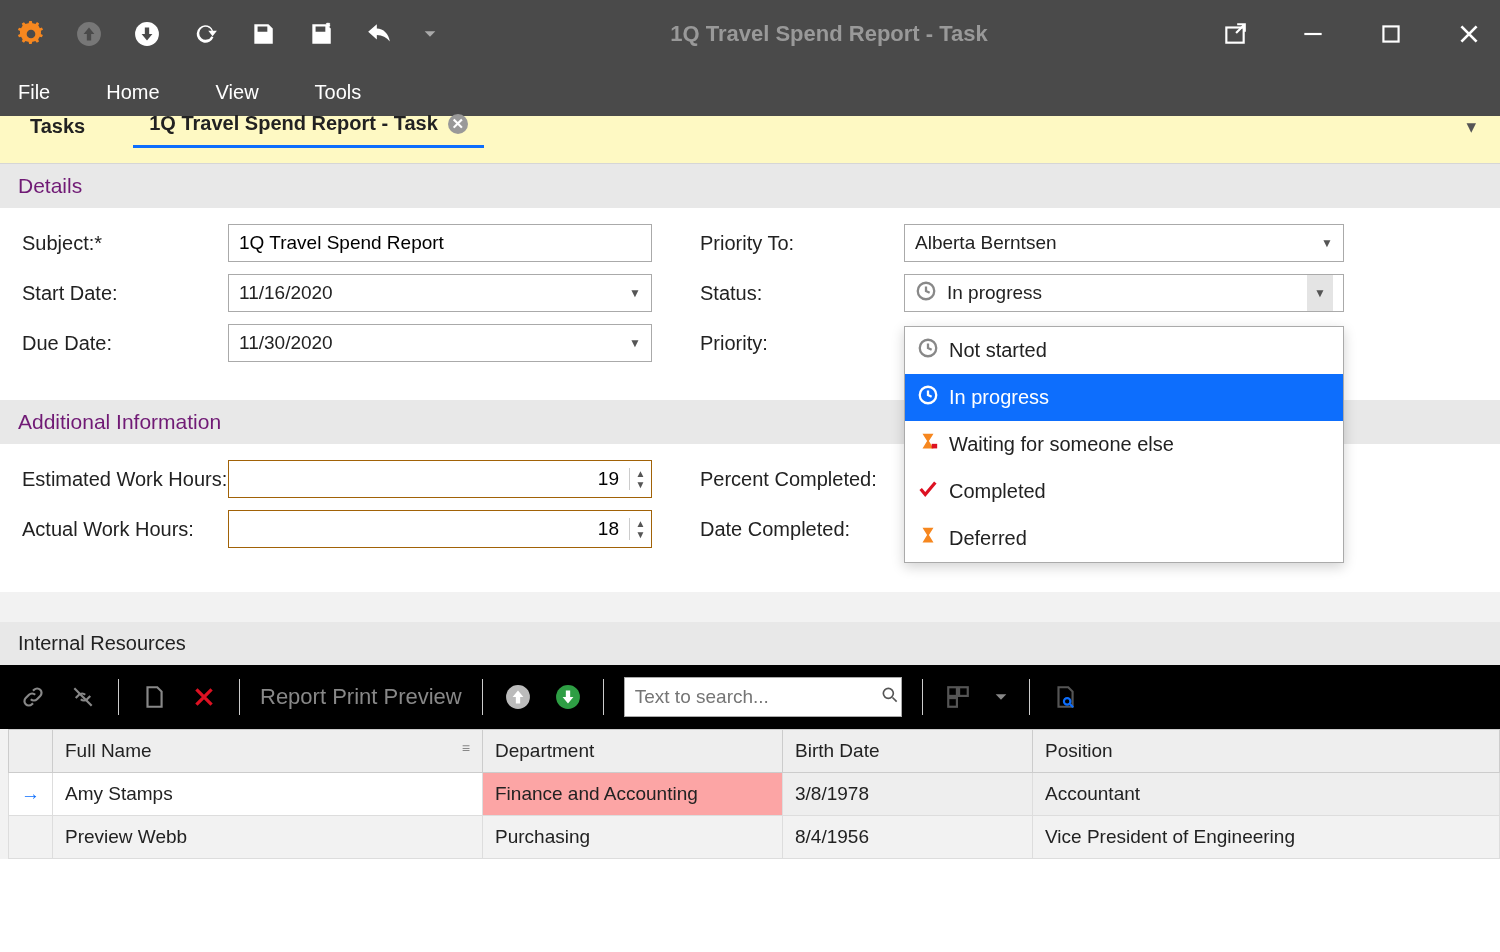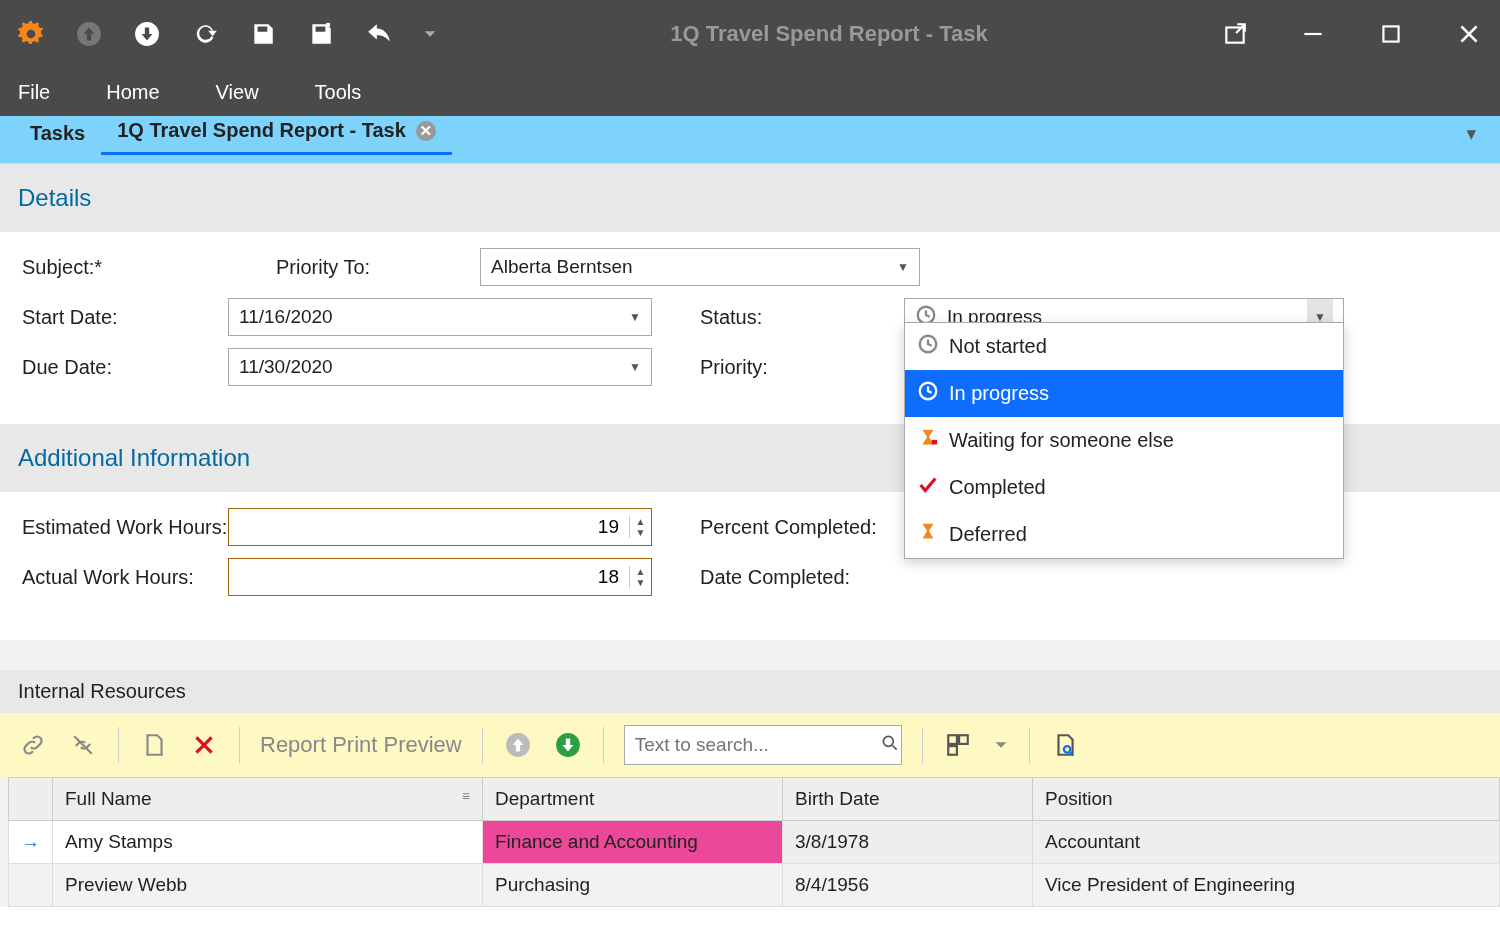--- a/index.html
+++ b/index.html
@@ -15,29 +15,29 @@
 .gear svg { fill: #f6871f; }
 .circ-up svg circle { fill: #777; } .circ-up svg path { fill: #4a4a4a; }
 .circ-down svg circle { fill: #fff; } .circ-down svg path { fill: #4a4a4a; }
 .white svg { fill: #fff; }
 
 
 .menubar { background: #4a4a4a; height: 48px; display: flex; align-items: center; padding: 0 18px; gap: 56px; color: #fff; font-size: 20px; }
 .menubar span { cursor: default; }
 
 
-.tabsrow { height: 48px; border-bottom: 1px solid #d6d6d6; display: flex; align-items: flex-end; padding: 8px 14px; background: #7dd3fc; }
+.tabsrow { height: 48px; border-bottom: 1px solid #d6d6d6; display: flex; align-items: flex-end; padding: 15px 14px; background: #fef9c3; gap: 32px; }
 .tab { padding: 10px 16px; font-size: 20px; color: #222; display: flex; align-items: center; gap: 10px; }
 .tab.bold { font-weight: 700; }
 .tab.active { font-weight: 700; border-bottom: 3px solid #0d6efd; }
 .tab-close { width: 20px; height: 20px; border-radius: 50%; background: #999; color: #fff; display: inline-flex; align-items: center; justify-content: center; font-size: 15px; }
 .tabsrow .chev { margin-left: auto; padding: 10px; color: #555; }
 
 
-.sect-head { background: #e8e8e8; padding: 20px 18px; font-size: 24px; color: #0369a1; }
+.sect-head { background: #e8e8e8; padding: 10px 18px; font-size: 21px; color: #701a75; }
 
 
 .form { background: #fff; padding: 16px 22px 26px 22px; }
 .form-row { display: flex; align-items: center; margin-bottom: 12px; }
 .form-row .lab { width: 206px; font-size: 20px; }
 .form-row .fld { width: 424px; }
 .form-row .gap { width: 48px; }
 .form-row .lab2 { width: 204px; font-size: 20px; }
 .form-row .fld2 { flex: 1; max-width: 440px; position: relative; }
 input.txt, .combo { width: 100%; height: 38px; border: 1px solid #aaa; padding: 0 10px; font-size: 19px; background: #fff; }
@@ -46,28 +46,28 @@
 .spin { display: flex; align-items: center; border: 1px solid #a16207; height: 38px; }
 .spin input { flex: 1; border: none; text-align: right; padding: 0 10px; font-size: 19px; outline: none; }
 .spin .spbtns { width: 22px; display: flex; flex-direction: column; border-left: 1px solid #ccc; }
 .spin .spbtns span { flex: 1; display: flex; align-items: center; justify-content: center; font-size: 10px; color: #555; }
 
 
 .status-combo { display: flex; align-items: center; gap: 10px; }
 .status-combo .dd-wrap { margin-left: auto; background: #e4e4e4; width: 26px; height: 36px; display: flex; align-items: center; justify-content: center; }
 
 
-.dropdown { position: absolute; top: 24px; left: 0; right: 0; background: #fff; border: 1px solid #aaa; z-index: 50; box-shadow: 0 4px 12px rgba(0,0,0,0.18); }
+.dropdown { position: absolute; top: 52px; left: 0; right: 0; background: #fff; border: 1px solid #aaa; z-index: 50; box-shadow: 0 4px 12px rgba(0,0,0,0.18); }
 .dropdown .opt { display: flex; align-items: center; gap: 10px; padding: 10px 12px; font-size: 20px; }
 .dropdown .opt.selected { background: #0d6efd; color: #fff; }
 
 
 .res { background: #f2f2f2; padding-top: 30px; margin-top: 6px; }
 .res .res-head { background: #e8e8e8; padding: 10px 18px; font-size: 20px; }
-.toolbar2 { display: flex; align-items: center; gap: 20px; padding: 12px 18px; background: #fef9c3; }
+.toolbar2 { display: flex; align-items: center; gap: 20px; padding: 12px 18px; background: #000000; }
 .tbsep { width: 1px; height: 36px; background: #ccc; }
 .tb2-icon { width: 30px; height: 30px; display: inline-flex; align-items: center; justify-content: center; }
 .tb2-icon svg { width: 26px; height: 26px; }
 .search2 { width: 278px; height: 40px; border: 1px solid #aaa; display: flex; align-items: center; padding: 0 10px; background: #fff; }
 .search2 input { flex: 1; border: none; font-size: 19px; outline: none; color: #888; }
 .rpp { font-size: 22px; color: #888; }
 
 
 table.grid { width: calc(100% - 8px); border-collapse: collapse; margin-left: 8px; }
 table.grid th { background: #eee; border: 1px solid #ccc; padding: 10px 12px; text-align: left; font-weight: 400; font-size: 19px; }
@@ -173,20 +173,21 @@
     <span class="tab-close">✕</span>
   </div>
   <span class="chev">▾</span>
 </div>
 
 <div class="sect-head">Details</div>
 
 <div class="form">
   <div class="form-row">
     <div class="lab">Subject:*</div>
+    <div class="fld"><input class="txt" value="1Q Travel Spend Report" style=""></div>
     <div class="gap"></div>
     <div class="lab2">Priority To:</div>
     <div class="fld2">
       <div class="combo">
         <span>Alberta Berntsen</span>
         <span class="dd">▼</span>
       </div>
     </div>
   </div>
   <div class="form-row">
@@ -375,21 +376,21 @@
         <th style="width:430px"><span>Full Name</span><span class="sort-ind">≡</span></th>
         <th style="width:300px">Department</th>
         <th style="width:250px">Birth Date</th>
         <th>Position</th>
       </tr>
     </thead>
     <tbody>
       <tr class="selrow">
         <td class="sel" style="color:#0d6efd">→</td>
         <td>Amy Stamps</td>
-        <td style="background:#ec4899">Finance and Accounting</td>
+        <td style="background:#fca5a5">Finance and Accounting</td>
         <td style="background:#eee">3/8/1978</td>
         <td style="background:#eee">Accountant</td>
       </tr>
       <tr>
         <td class="sel"></td>
         <td>Preview Webb</td>
         <td>Purchasing</td>
         <td>8/4/1956</td>
         <td>Vice President of Engineering</td>
       </tr>

